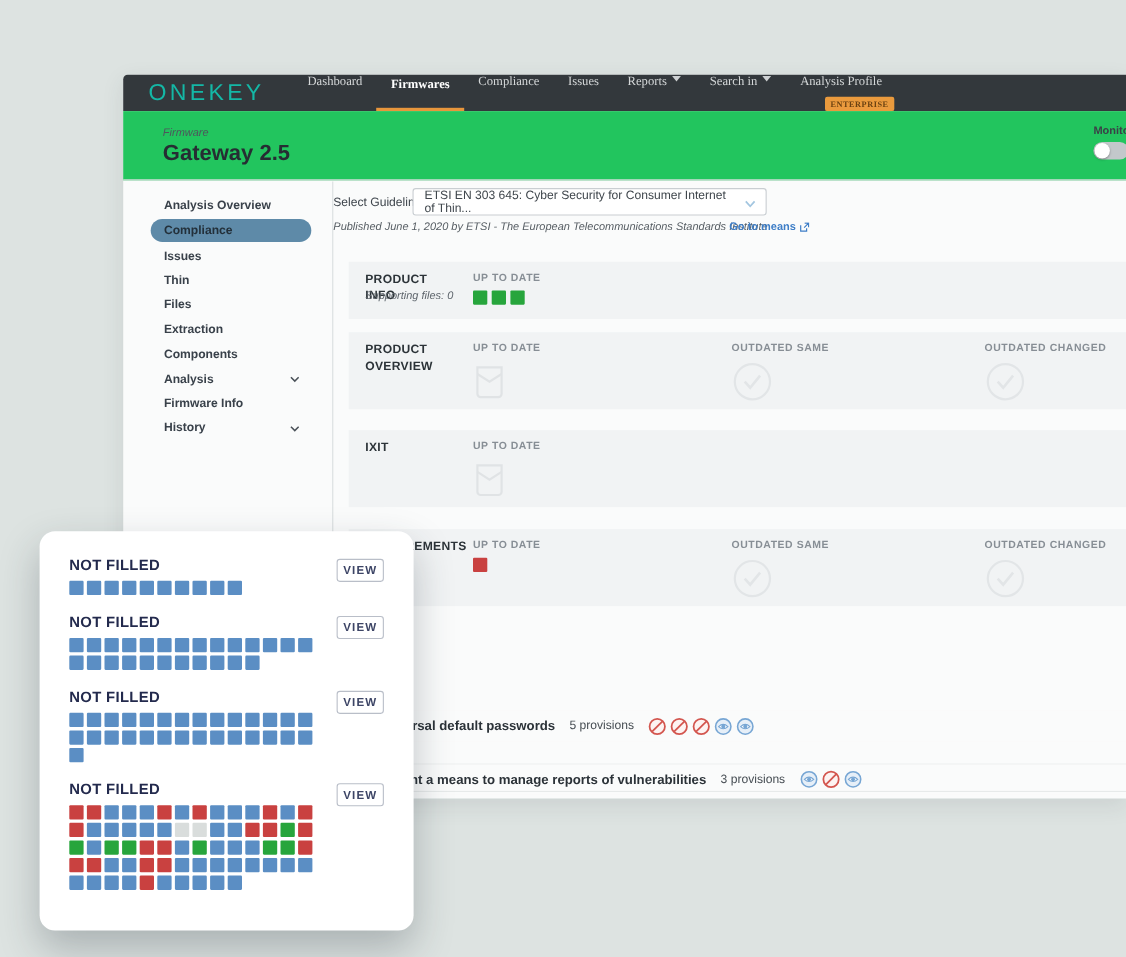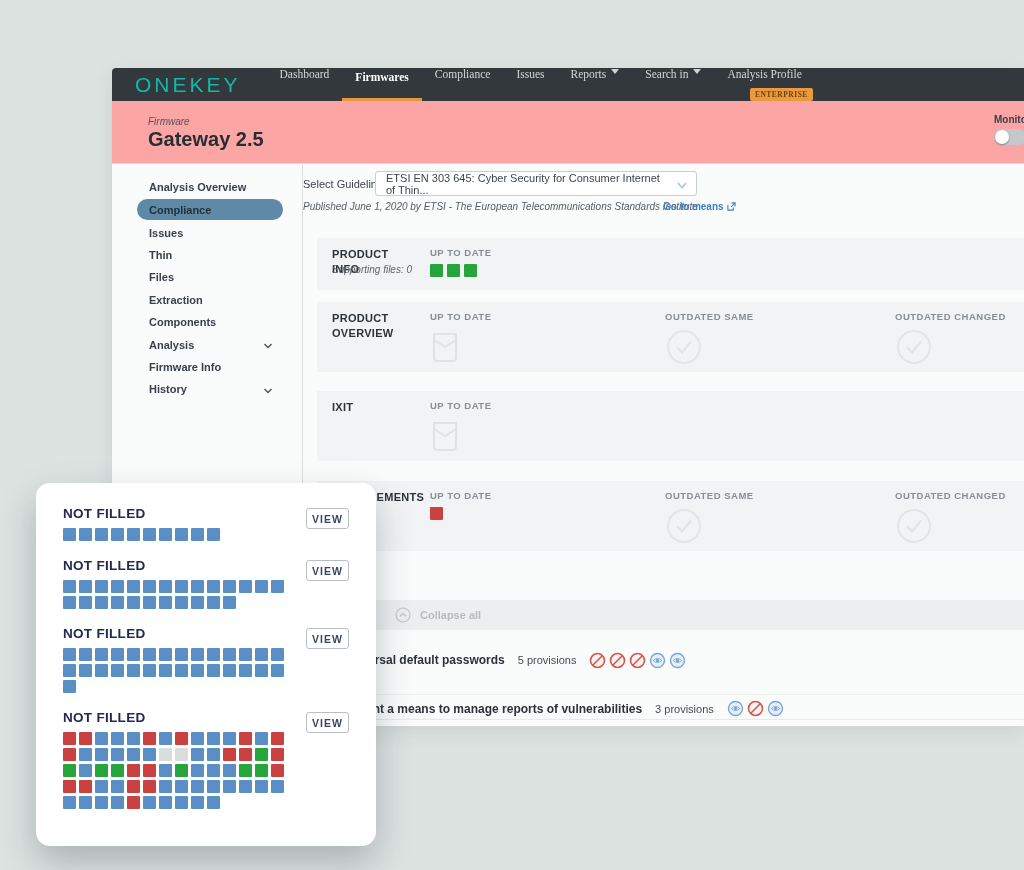--- a/index.html
+++ b/index.html
@@ -18,21 +18,21 @@
   .nav-item { position:relative; display:flex; align-items:flex-start; gap:5px; padding:0 13px;
               color:#d4d7d8; font-size:11.5px; cursor:pointer;font-family:Liberation Serif, serif; }
   .nav-item.active { color:#ffffff; font-weight:bold; border-bottom:3px solid #e8963c; padding-top:3px; }
   .nav-item .arrow { width:0; height:0; border-left:4px solid transparent; border-right:4px solid transparent;
                      border-top:5px solid #cfd2d4; margin-top:1px; }
   .nav-badge { position:absolute; right:2px; top:20px; background:#ea9a3d; color:#6b4212;
                font-size:7.5px; font-weight:bold; letter-spacing:.5px; padding:2px 5px; border-radius:2px; }
 
   
   .pagehead { position:absolute; left:112px; top:101px; width:912px; height:63px;
-              background:#fca5a5; border-bottom:1px solid #dcdfe0; }
+              background:#22c55e; border-bottom:1px solid #dcdfe0; }
   .eyebrow { position:absolute; left:36px; top:15px; font-size:10px; font-style:italic; color:#4e565c; }
   .fw-title { position:absolute; left:36px; top:27px; font-size:20px; font-weight:bold; color:#262d33; }
   .monitor { position:absolute; left:882px; top:13px; width:120px; }
   .monitor-label { font-size:10px; font-weight:bold; color:#3a4147; }
   .toggle { margin-top:4px; width:32px; height:16px; border-radius:9px; background:#c3c8cb; position:relative; }
   .toggle .knob { position:absolute; left:1px; top:1px; width:14px; height:14px; border-radius:50%;
                   background:#fff; box-shadow:0 1px 2px rgba(0,0,0,.35); }
 
   
   .sidebar { position:absolute; left:137px; top:176px; width:146px; }
@@ -269,27 +269,20 @@
           <div class="pcol-body">
             <svg width="38" height="38" viewBox="0 0 38 38">
               <circle cx="19" cy="19" r="16" fill="none" stroke="#e2e5e7" stroke-width="2"></circle>
               <polyline points="12,19 17,24.5 26,13.5" fill="none" stroke="#e2e5e7" stroke-width="2.4"></polyline>
             </svg>
           </div>
         </div>
       </div>
     </div>
 
-  <div class="collapse-bar">
-    <svg width="16" height="16" viewBox="0 0 16 16">
-      <circle cx="8" cy="8" r="7" fill="none" stroke="#c2c6c9" stroke-width="1.2"></circle>
-      <polyline points="5,9.3 8,6.3 11,9.3" fill="none" stroke="#c2c6c9" stroke-width="1.3"></polyline>
-    </svg>
-    <span>Collapse all</span>
-  </div>
 
   <div id="provisions">
       <div class="prov-row" style="top: 646px;">
         <span class="prov-title">No universal default passwords</span>
         <span class="prov-count">5 provisions</span>
         <span class="prov-icons">
           <span style="display: flex;">
             <svg width="17" height="17" viewBox="0 0 18 18">
               <circle cx="9" cy="9" r="7.4" fill="#fdf3f2" stroke="#d3564f" stroke-width="1.7"></circle>
               <line x1="4" y1="14" x2="14" y2="4" stroke="#d3564f" stroke-width="1.7"></line>

